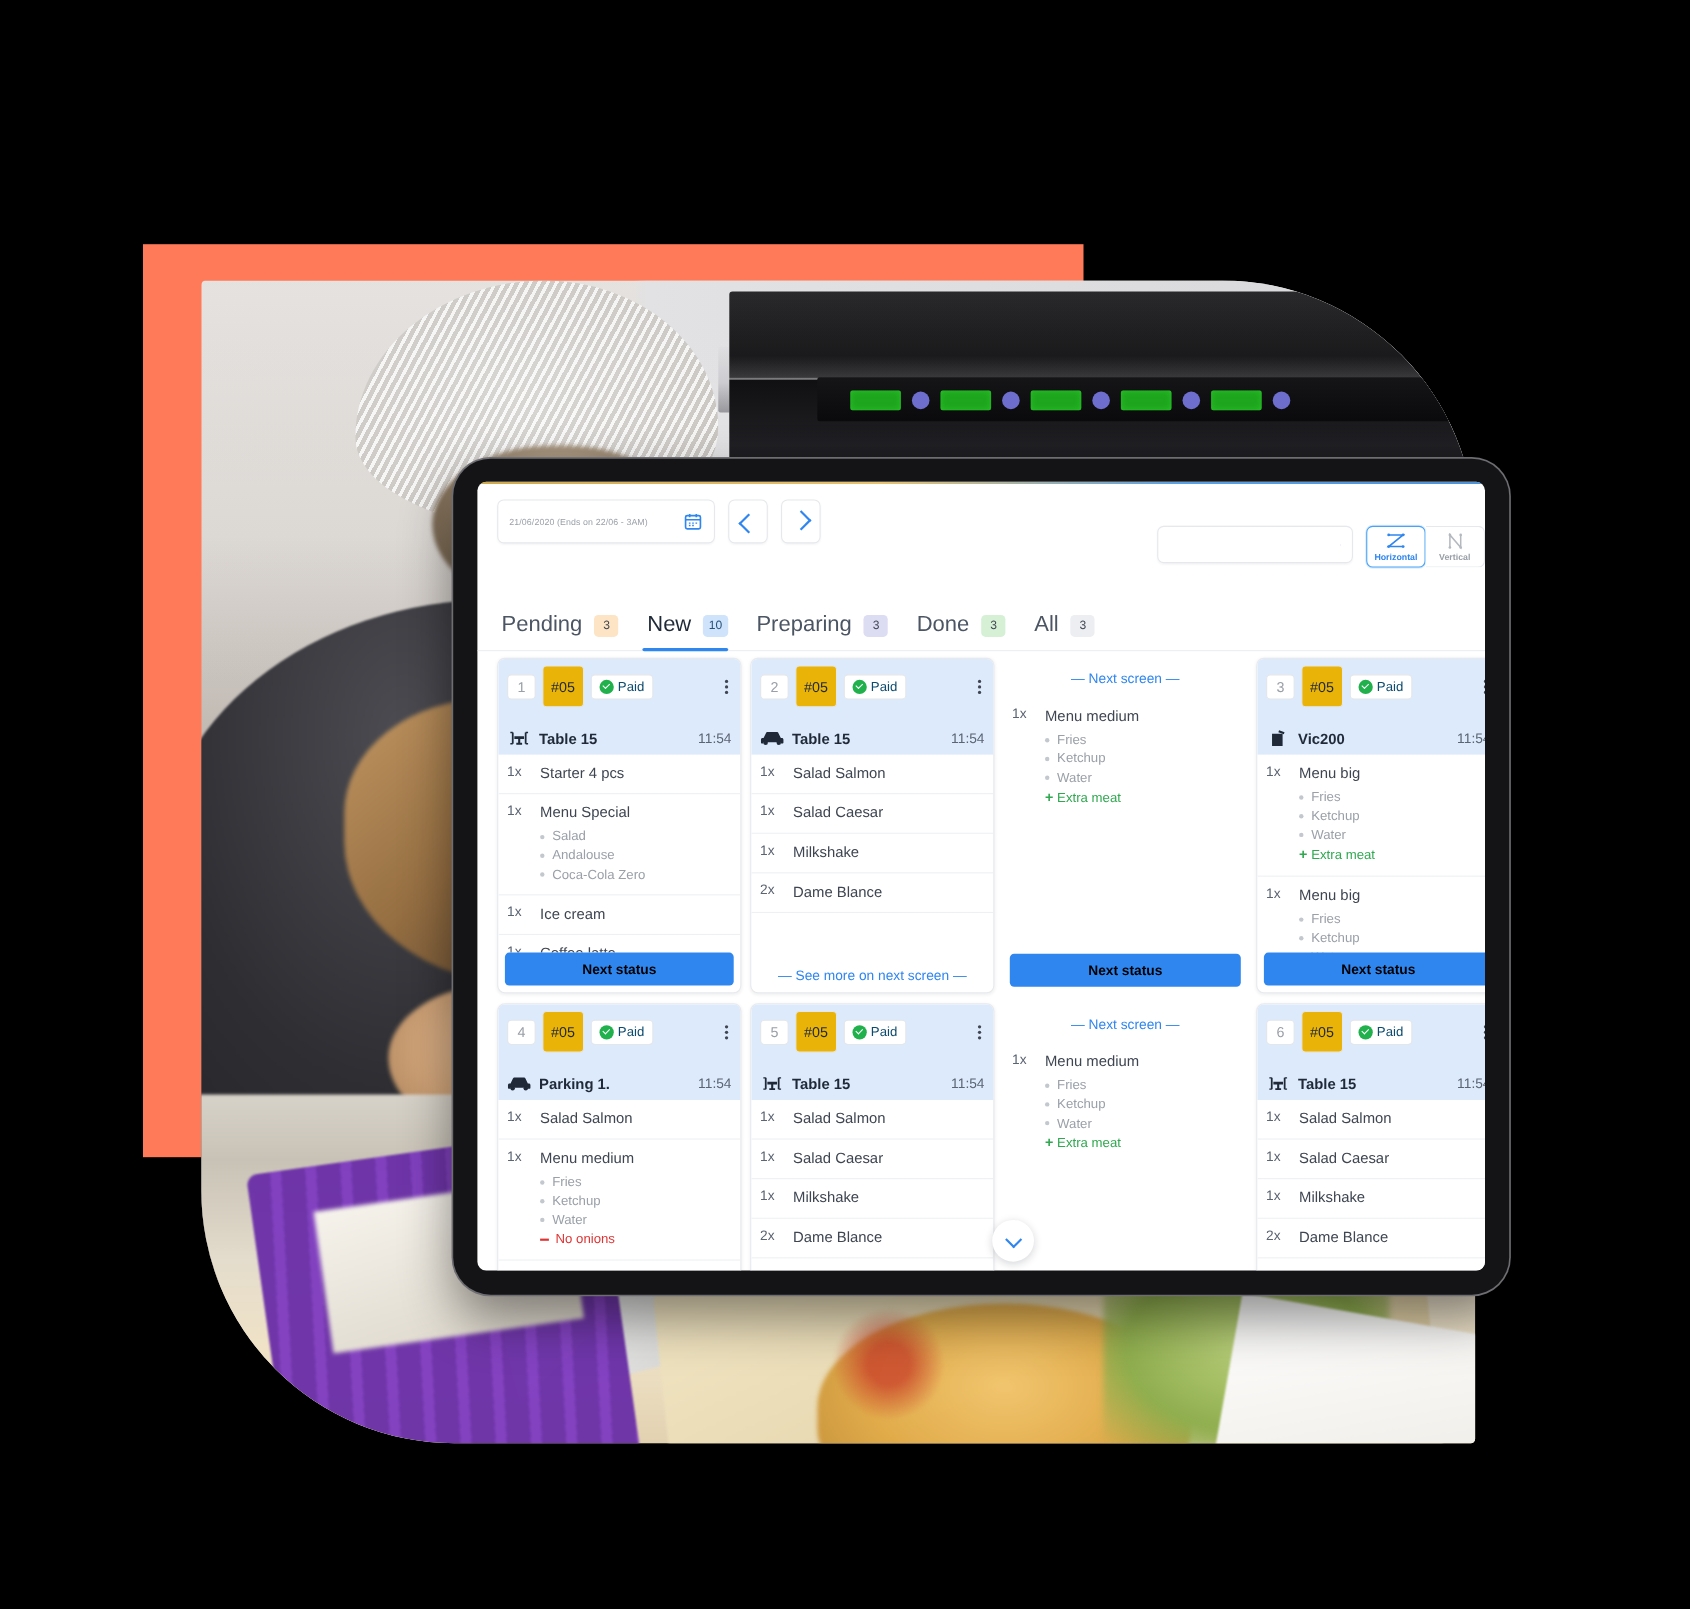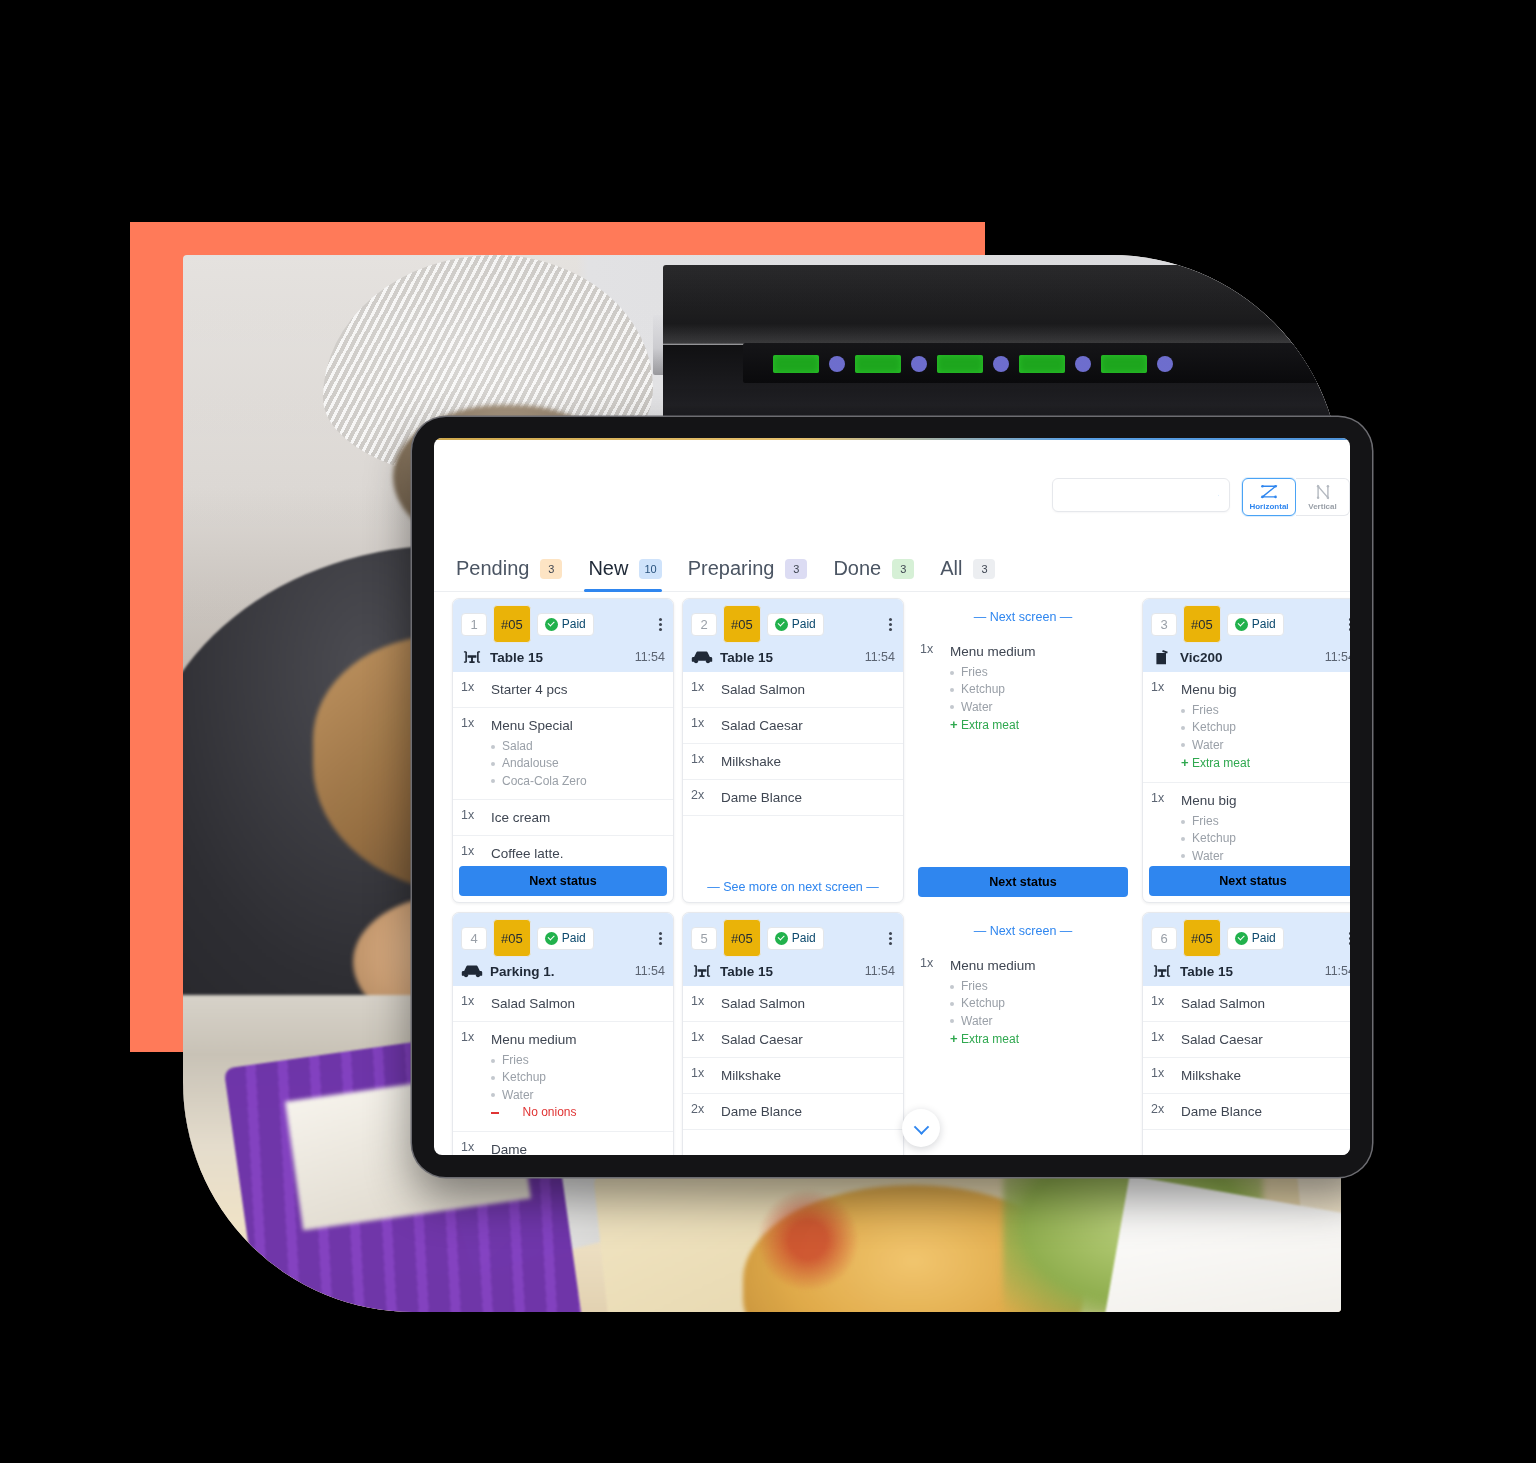--- a/index.html
+++ b/index.html
@@ -308,35 +308,35 @@
     display:flex; align-items:center; gap:4px; padding: 0 7px; font-size: 12px; color:#0c4a6e;
   }
   .check { width:13px; height:13px; border-radius:50%; background:#21b14c; position:relative; }
   .check::after {
     content:""; position:absolute; left:3.4px; top:3px; width:5px; height:2.6px;
     border-left:1.6px solid #fff; border-bottom:1.6px solid #fff; transform: rotate(-45deg);
   }
   .kebab { margin-left:auto; display:flex; flex-direction:column; gap:2px; padding: 0 3px; cursor:pointer; }
   .kebab i { width:3px; height:3px; background:#3f4652; border-radius:50%; display:block; }
 
-  .head-bot { display:flex; align-items:center; gap: 7px; margin-top: 6px; }
+  .head-bot { display:flex; align-items:center; gap: 7px; margin-top: 20px; }
   .loc-ico { width: 22px; height: 16px; flex:none; }
   .loc-name { font-size: 13.5px; font-weight:bold; color:#1f2937; }
   .loc-time { margin-left:auto; font-size: 12.5px; color:#5b6472; }
 
   .items { flex:1; overflow:hidden; }
   .item { border-bottom: 1px solid #eef0f3; padding: 8px 8px 9px 8px; display:flex; gap: 10px; }
   .qty { font-size: 12.5px; color:#5b6472; width: 20px; flex:none; text-align:left; }
   .iname { font-size: 13.5px; color:#3f4652; }
   .subs { margin-top: 4px; }
   .sub { font-size: 12px; color:#9aa0a8; display:flex; align-items:center; gap:7px; line-height: 1.45; }
   .dot { width:4px; height:4px; border-radius:50%; background:#c3c8ce; display:block; flex:none; }
   .sub.add { color:#2fa84f; }
   .sub.add .sign { color:#2fa84f; font-weight:bold; font-size: 13px; width:4px; text-align:center; }
-  .sub.rem { color:#e03434;justify-content:space-between; }
+  .sub.rem { color:#e03434; }
   .sub.rem .sign { color:#e03434; font-weight:bold; font-size:13px; width:8px; display:block;
                    border-top:2.4px solid #e03434; margin-right:-1px; }
 
   .next-link { text-align:center; color:#2f86ef; font-size: 12.5px; padding: 12px 0 10px 0; cursor:pointer; }
   .see-more { text-align:center; color:#2f86ef; font-size: 12.5px; padding: 8px 0; cursor:pointer; }
 
   .next-btn {
     margin: auto 6px 6px 6px; height: 30px; background:#2f86ef; color:#000000;
     border:none; border-radius:4px; font-size: 12.5px; font-weight:bold; cursor:pointer;
     font-family:"Liberation Sans", sans-serif;
@@ -401,20 +401,36 @@
     <div class="tablet-btn tbtn1"></div>
     <div class="tablet-btn tbtn2"></div>
     <div class="tablet-btn tbtn3"></div>
 
     <div class="screen">
       <div class="screen-topline"></div>
 
       <div class="app">
 
         <div class="toolbar">
+          <div class="date-row">
+            <div class="date-input">
+              <span class="date-text">21/06/2020 (Ends on 22/06 - 3AM)</span>
+              <svg class="cal-ico" viewBox="0 0 24 24" fill="none" stroke="#2f86ef" stroke-width="2">
+                <rect x="3" y="5" width="18" height="16" rx="2"></rect>
+                  <path d="M3 10h18M8 3v4M16 3v4"></path>
+                <path d="M7 14h2M11 14h2M15 14h2M7 17h2M11 17h2" stroke-width="1.6"></path>
+              </svg>
+            </div>
+            <div class="nav-btn">
+              <span class="chev left"></span>
+            </div>
+            <div class="nav-btn">
+              <span class="chev right"></span>
+            </div>
+          </div>
 
           <div class="tool-right">
             <div class="search-box">
               <input placeholder="" style="">
               <svg width="15" height="15" viewBox="0 0 24 24" fill="none" stroke="#2f86ef" stroke-width="2.4">
                 <circle cx="10.5" cy="10.5" r="6.5"></circle>
                   <path d="M15.5 15.5 21 21"></path>
               </svg>
             </div>
             <div class="seg">

